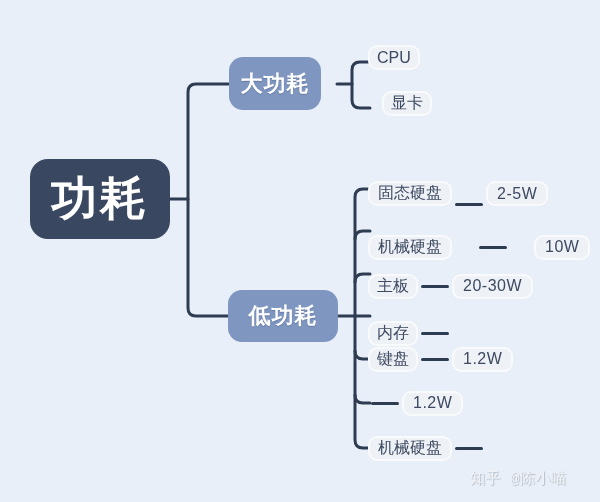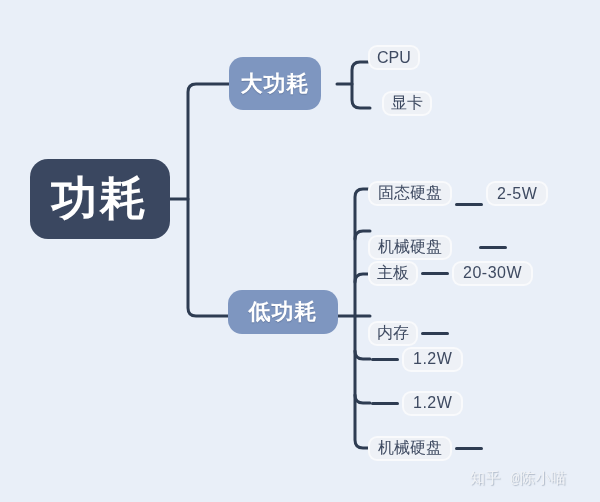--- a/index.html
+++ b/index.html
@@ -32,42 +32,42 @@
     font-size: 46px; font-weight: bold; letter-spacing: 3px;
   }
   .branch {
     background: #7e96c0;
     border-radius: 14px;
     color: #ffffff;
     font-size: 22px; font-weight: bold; letter-spacing: 1px;
     text-shadow: 0 1px 1px rgba(60,75,105,.35);
   }
   .branch.high { left: 229px; top: 57px;  width: 92px; height: 53px; }
-  .branch.low  { left: 228px; top: 290px; width: 110px; height: 44px; }
+  .branch.low  { left: 228px; top: 290px; width: 110px; height: 52px; }
   .leaf {
     box-sizing: border-box;
     height: 25px;
     padding: 0 7px;
     background: #eef1f6;
     border: 2px solid rgba(255,255,255,.65);
     border-radius: 9px;
     color: #3e4a61;
     font-size: 16px;
     display: flex; align-items: center; justify-content: center;
     white-space: nowrap;
   }
   .leaf.wide { padding: 0 8px; }
   .cpu { position: absolute; left: 368px; top: 45px; }
   .gpu { position: absolute; left: 368px; top: 91px; margin-left: 14px; }
   .row {
     position: absolute; left: 368px;
     display: flex; align-items: center;
     height: 34px;
   }
-  .r1 { top: 172px; align-items: flex-end; } .r2 { top: 230px; gap: 24px; } .r3 { top: 256px; }
+  .r1 { top: 172px; align-items: flex-end; } .r2 { top: 230px; gap: 24px; } .r3 { top: 269px; }
   .r4 { top: 316px; } .r5 { top: 342px; } .r6 { top: 386px; }
   .r7 { top: 431px; }
   .dash {
     width: 28px; height: 3px;
     background: #2e3c52;
     border-radius: 2px;
     margin: 0 3px;
     flex: none;
   }
   .value { letter-spacing: .5px; padding: 4px 9px; }
@@ -121,34 +121,36 @@
 
   <div class="row r1">
     <div class="leaf wide">固态硬盘</div>
     <div class="dash"></div>
     <div class="leaf value">2-5W</div>
   </div>
 
   <div class="row r2">
     <div class="leaf wide">机械硬盘</div>
     <div class="dash"></div>
+    <div class="leaf value">10W</div>
   </div>
 
   <div class="row r3">
     <div class="leaf">主板</div>
     <div class="dash"></div>
     <div class="leaf value">20-30W</div>
   </div>
 
   <div class="row r4">
     <div class="leaf">内存</div>
     <div class="dash"></div>
   </div>
 
   <div class="row r5">
+    <div class="leaf">键盘</div>
     <div class="dash"></div>
     <div class="leaf value">1.2W</div>
   </div>
 
   <div class="row r6">
     <div class="dash"></div>
     <div class="leaf value">1.2W</div>
   </div>
 
   <div class="row r7">

